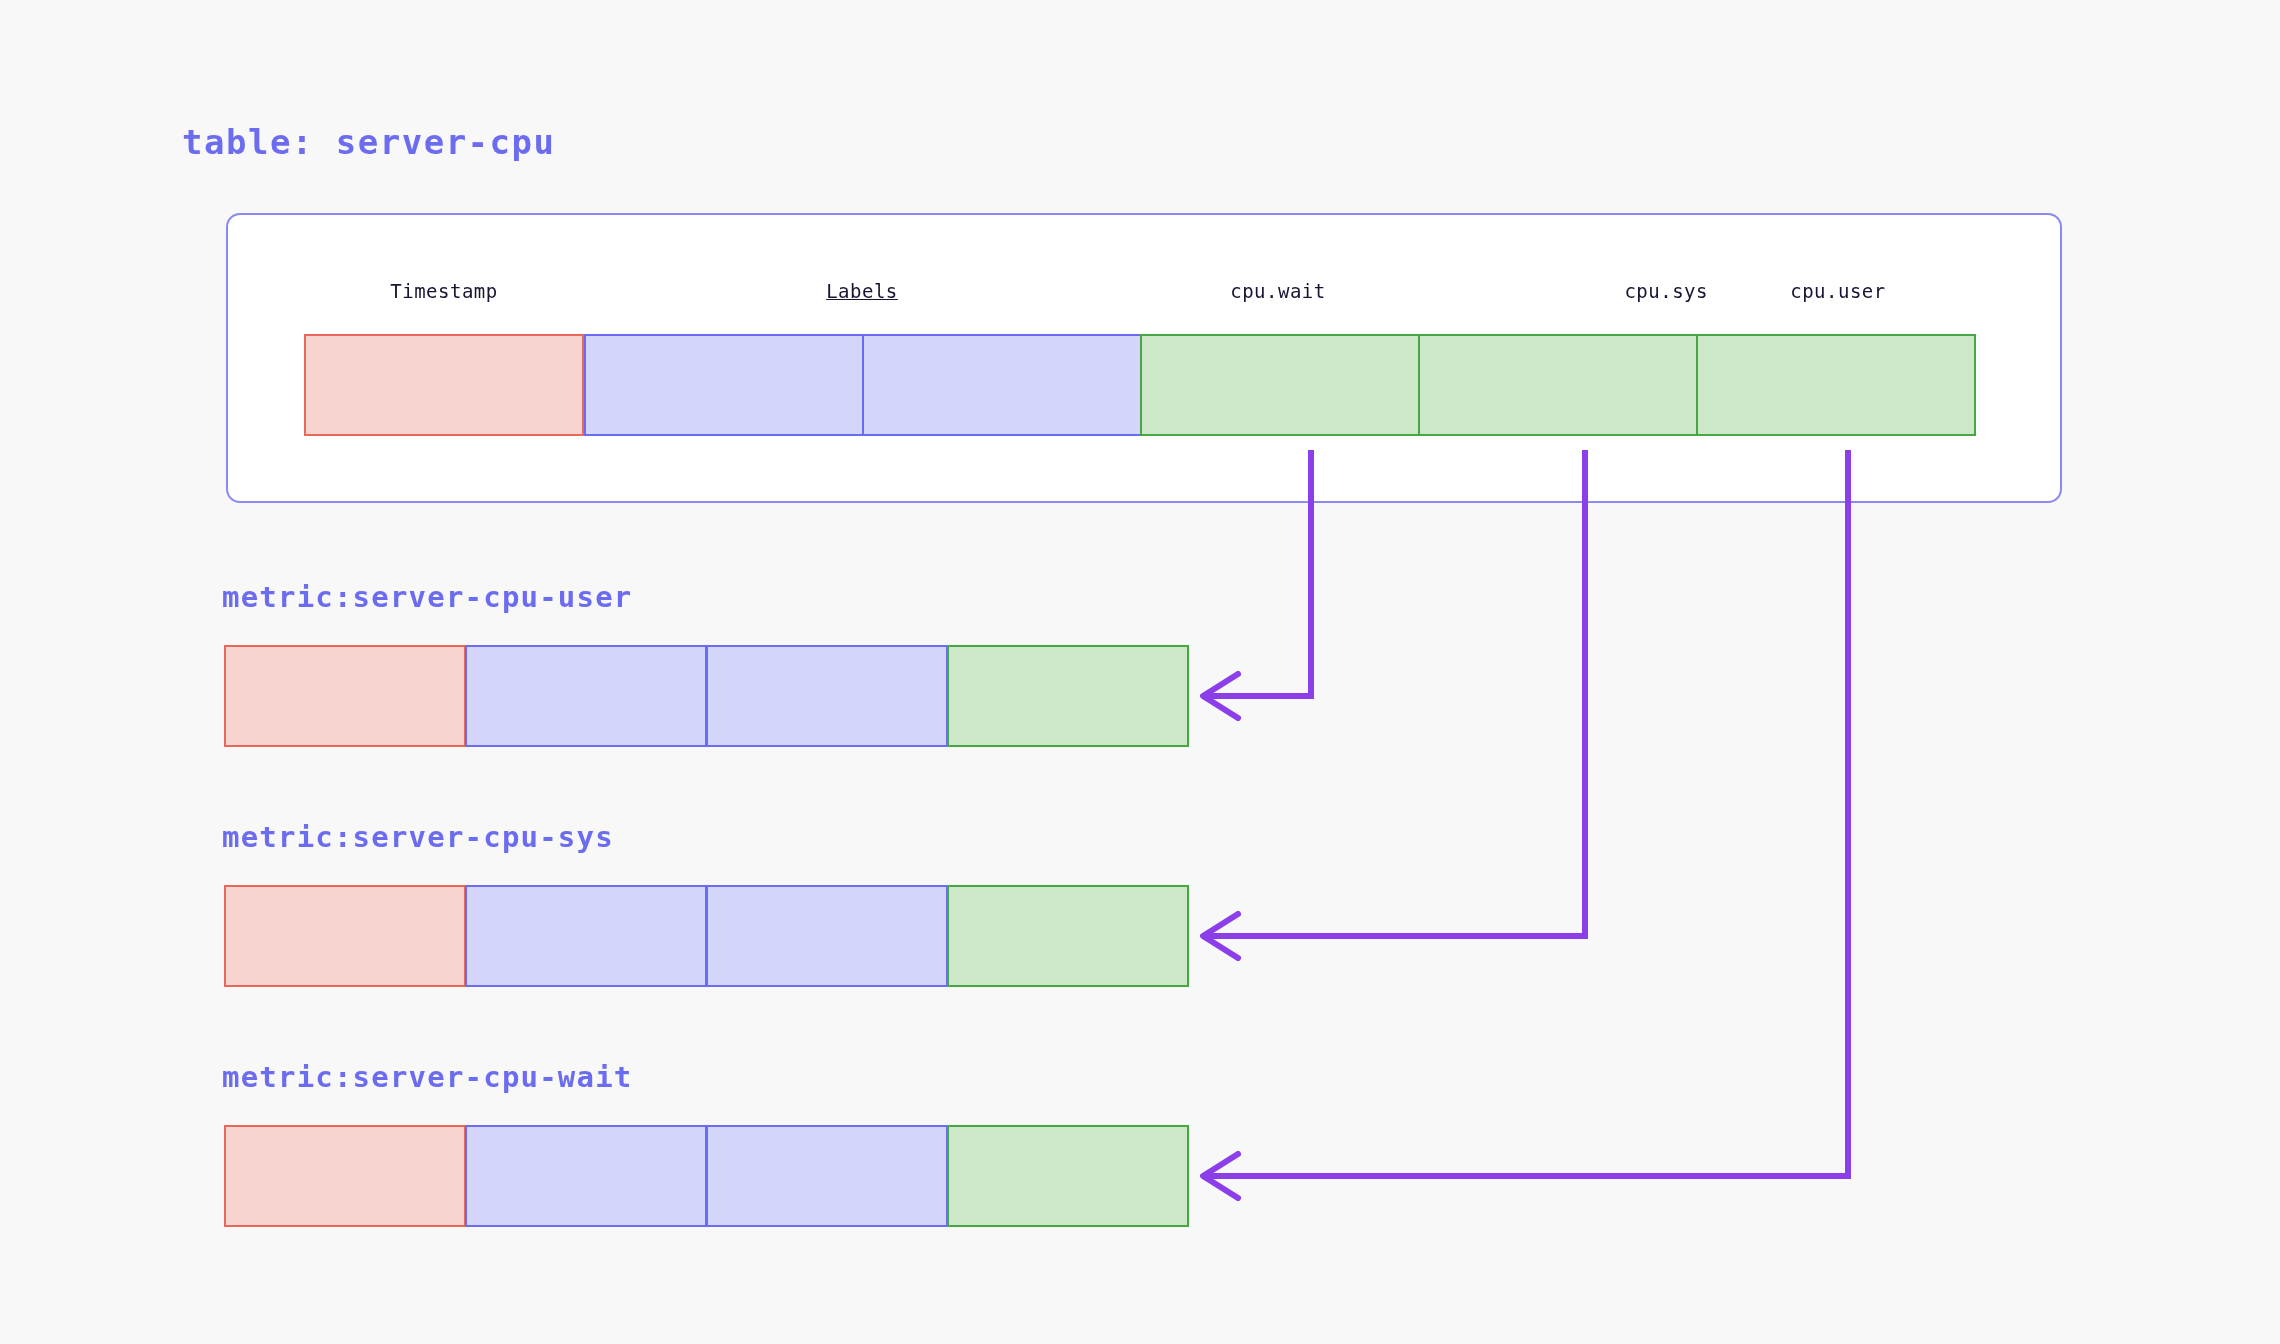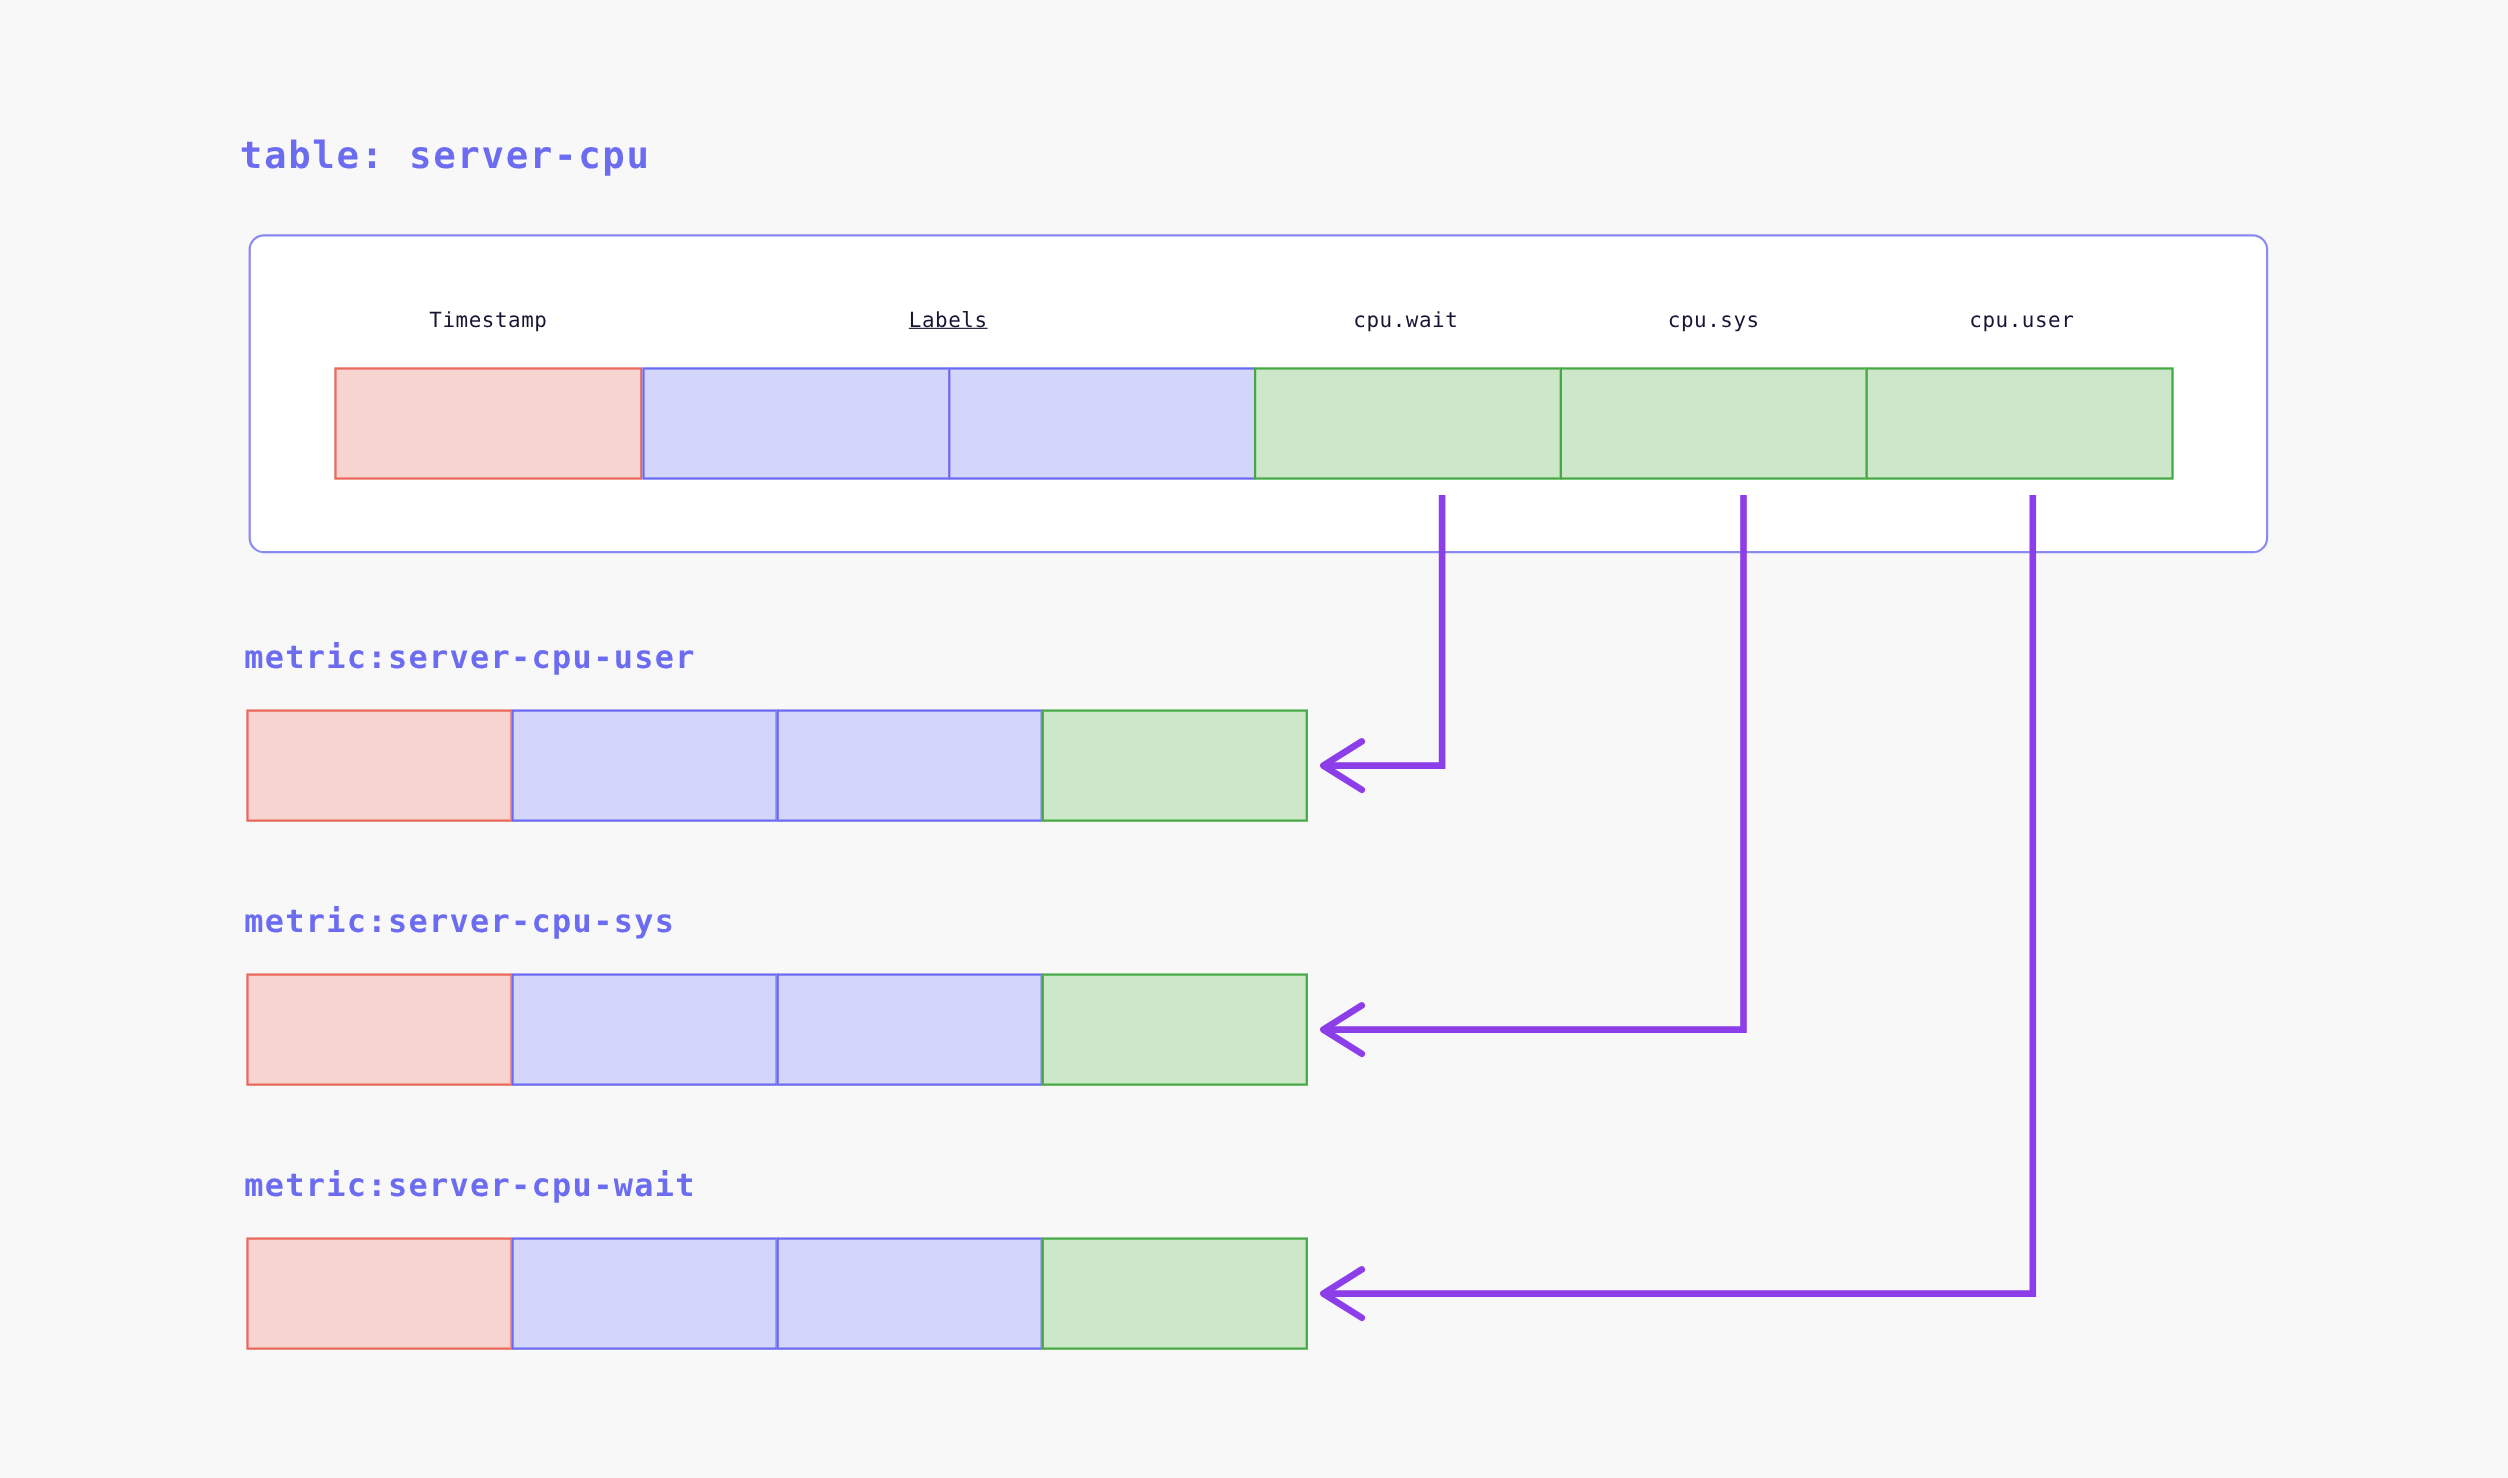--- a/index.html
+++ b/index.html
@@ -24,21 +24,20 @@
   
   #table-title {
     position: absolute;
     left: 182px;
     top: 122px;
     font-size: 34px;
     font-weight: bold;
     color: #6c6cf0;
     letter-spacing: 1.5px;
     white-space: pre;
-    margin-left: 36px;
   }
 
   
   #table-card {
     position: absolute;
     left: 226px;
     top: 213px;
     width: 1836px;
     height: 290px;
     background: #ffffff;
@@ -115,21 +114,21 @@
 
 <div id="stage">
 
   <div id="table-title">table: server-cpu</div>
 
   <div id="table-card"></div>
 
   <div class="col-header" style="left:294px; width:300px;">Timestamp</div>
   <div class="col-header" style="left:712px; width:300px;text-decoration:underline;">Labels</div>
   <div class="col-header" style="left:1128px; width:300px;">cpu.wait</div>
-  <div class="col-header" style="left:1408px; width:300px;">cpu.sys</div>
+  <div class="col-header" style="left:1408px; width:300px;text-align:right;">cpu.sys</div>
   <div class="col-header" style="left:1688px; width:300px;">cpu.user</div>
 
   <div id="schema-row">
     <div class="cell cell-ts" style="left:0px;   width:280px;"></div>
     <div class="cell cell-label" style="left:280px; width:280px;"></div>
     <div class="cell cell-label" style="left:558px; width:280px;"></div>
     <div class="cell cell-value" style="left:836px; width:280px;"></div>
     <div class="cell cell-value" style="left:1114px;width:280px;"></div>
     <div class="cell cell-value" style="left:1392px;width:280px;"></div>
   </div>

